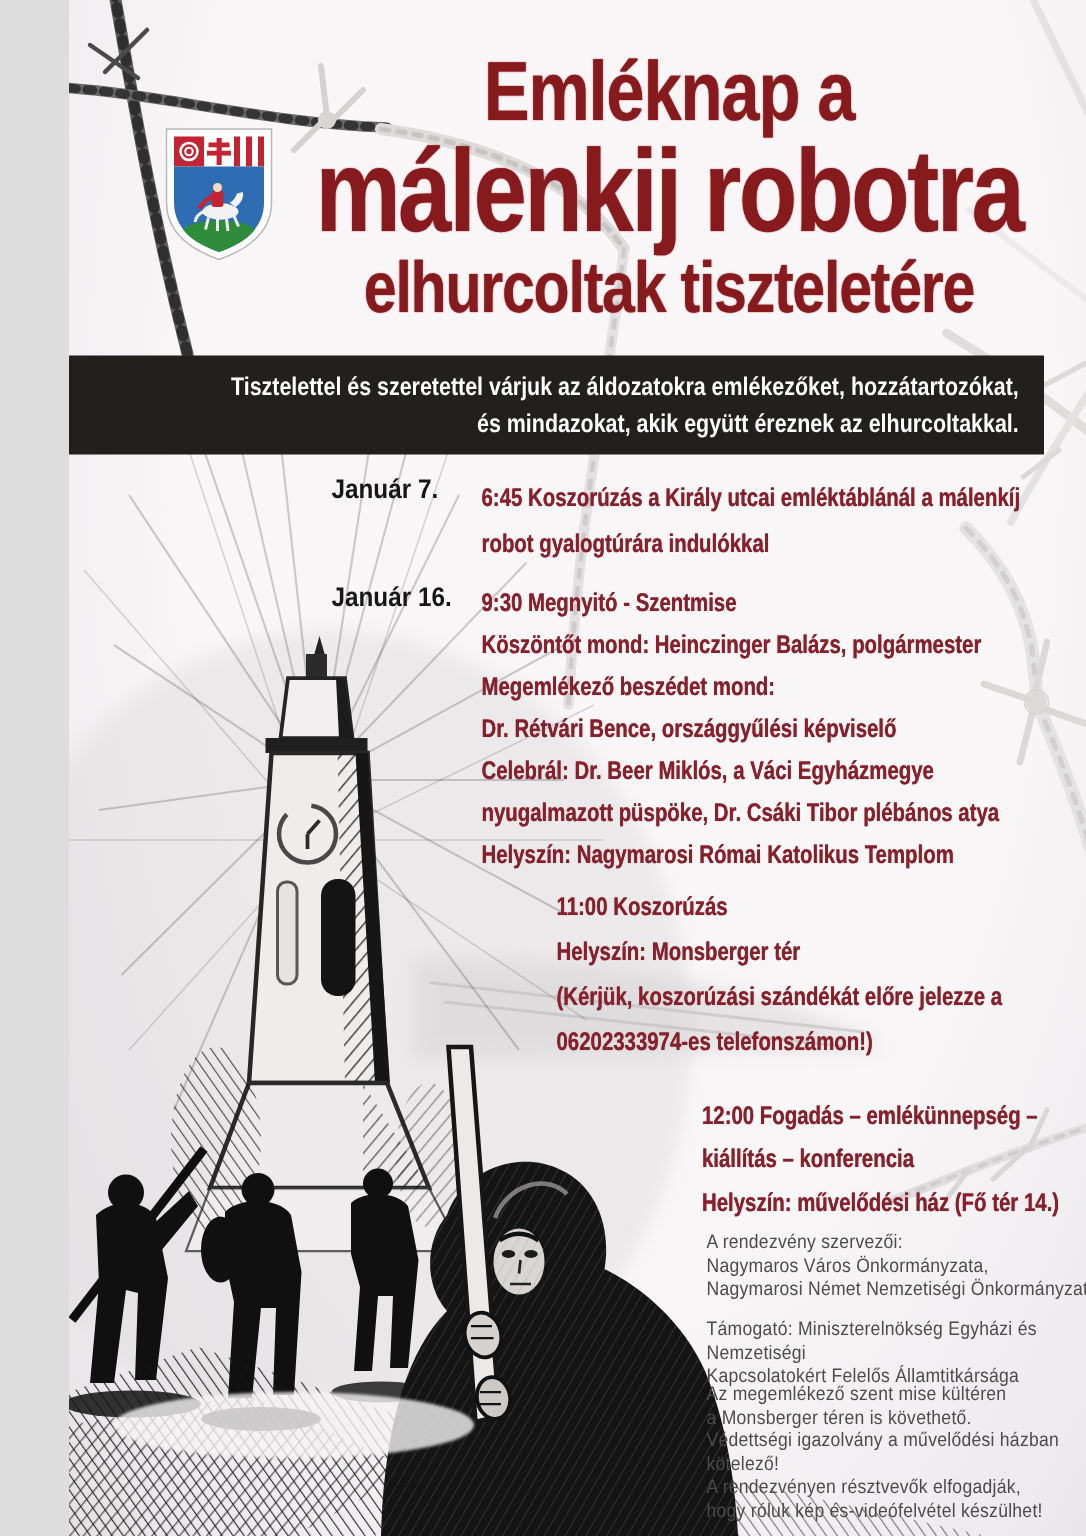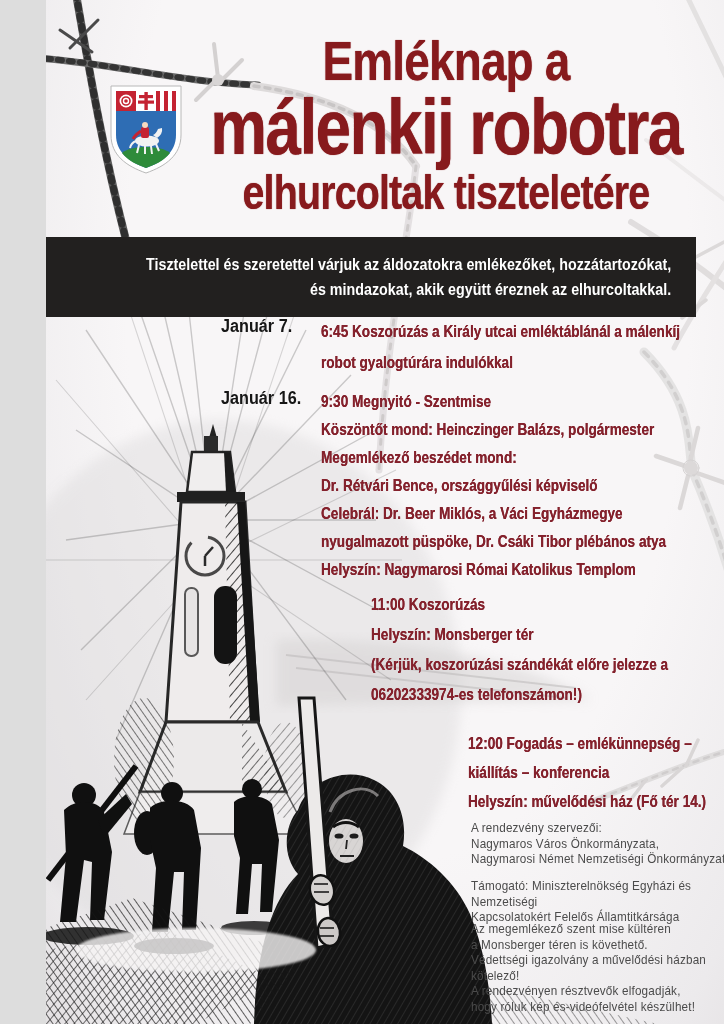--- a/index.html
+++ b/index.html
@@ -10,22 +10,22 @@
     margin-left:46px;
   }
   .bg{position:absolute;left:0;top:0;}
   .coa{position:absolute;left:62px;top:83px;width:76px;height:92px;}
   .title{position:absolute;left:100px;top:33px;width:600px;text-align:center;color:#871a1d;font-weight:bold;}
   .title .t{display:block;transform:scaleX(.82);transform-origin:50% 50%;text-shadow:0 0 1px #871a1d;}
   .t1{font-size:56px;line-height:56px;letter-spacing:-1px;}
   .t2{font-size:78px;line-height:76px;letter-spacing:-2px;margin-top:0px;}
   .t3{font-size:48px;line-height:52px;letter-spacing:-1px;margin-top:2px;}
   .banner{
-    position:absolute;left:0;top:237px;width:650px;height:80px;background:#22201f;
-    display:flex;align-items:center;justify-content:flex-start;box-sizing:border-box;padding-right:9px;
+    position:absolute;left:0;top:237px;width:650px;height:66px;background:#22201f;
+    display:flex;align-items:center;justify-content:center;box-sizing:border-box;padding-right:9px;
   }
   .banner .txt{
     color:#ffffff;font-weight:bold;font-size:17px;line-height:25px;text-align:right;
     white-space:pre-line;transform:scaleX(.84);transform-origin:100% 50%;
   }
   .date{position:absolute;color:#161616;font-weight:bold;font-size:18px;transform:scaleX(.9);transform-origin:0 0;white-space:nowrap;}
   .d1{left:175px;top:316px;}
   .d2{left:175px;top:388px;}
   .red{position:absolute;color:#84212c;font-weight:bold;font-size:17px;white-space:pre-line;transform:scaleX(.8);transform-origin:0 0;text-shadow:0 0 .5px #84212c;}
   .r1{left:275px;top:316px;line-height:31px;}

